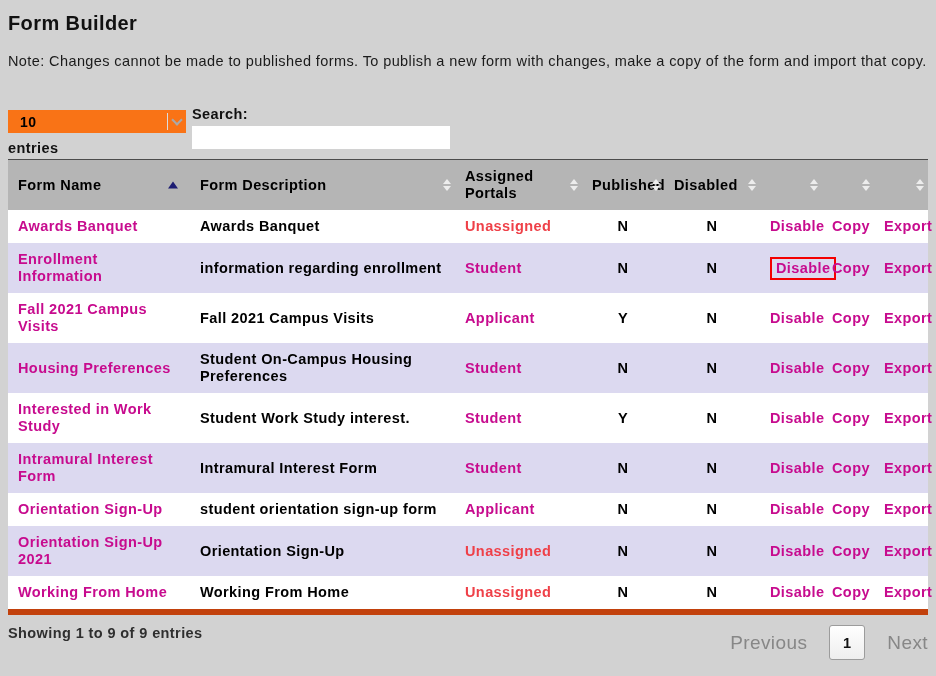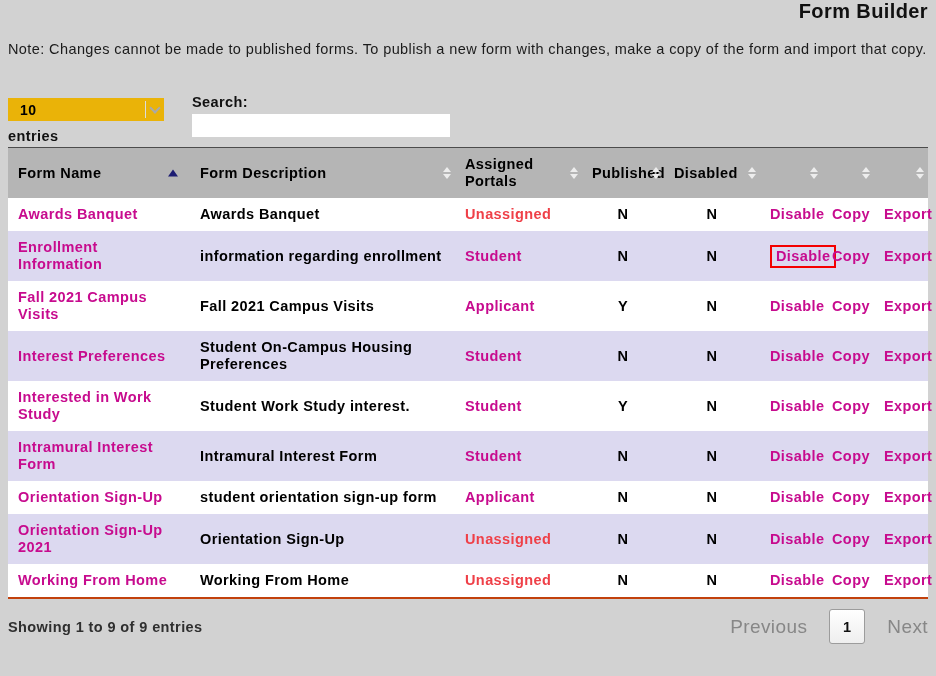--- a/index.html
+++ b/index.html
@@ -6,33 +6,33 @@
   body {
     width: 936px; height: 676px; overflow: hidden;
     background: #d2d2d2;
     font-family: "Liberation Sans", sans-serif;
     letter-spacing: 0.4px;
     color: #000;
   }
   .wrap { padding: 0 8px; }
 
   .page-title {
-    text-align: right; font-size: 20px; font-weight: bold;
-    color: #111;
+    text-align: left; font-size: 20px; font-weight: bold;
+    padding-top: 12px; color: #111;
   }
   .note {
     margin-top: 15px; font-size: 14.5px; line-height: 1.55; color: #1b1b1b;
     font-weight: 500;
   }
 
   .controls { display: flex; align-items: flex-start; margin-top: 34px; }
   .ctrl-label { font-size: 14.5px; font-weight: bold; color: #111; display: block; }
   .length-block { width: 180px; }
   .select-box {
-    margin-top: 4px; width: 156px; height: 23px; background: #eab308;
+    margin-top: 4px; width: 178px; height: 23px; background: #f97316;
     display: flex; align-items: center; cursor: pointer;
   }
   .select-value { flex: 1; padding-left: 12px; font-size: 14px; font-weight: bold; }
   .select-arrow-zone {
     width: 17px; height: 17px; margin-right: 1px;
     border-left: 1px solid #dcdcdc;
     display: flex; align-items: center; justify-content: center;
   }
   .chevron-down {
     width: 6px; height: 6px; margin-top: -3px;
@@ -43,21 +43,21 @@
   .search-block { margin-left: 4px; }
   .search-input {
     margin-top: 4px; width: 258px; height: 23px; background: #fff;
     border: none; outline: none; display: block;
     font-family: "Liberation Sans", sans-serif; font-size: 14px; font-weight: bold;
     padding: 0 8px; box-sizing: border-box;
   }
 
   table.forms {
     margin-top: 3px; width: 920px; border-collapse: collapse; table-layout: fixed;
-    border-top: 1px solid #4c4c4c; border-bottom: 2px solid #c2410c;
+    border-top: 1px solid #4c4c4c; border-bottom: 6px solid #c2410c;
   }
   table.forms th {
     background: #b5b5b5; text-align: left; font-size: 14.5px; color: #000;
     padding: 8px 10px; height: 50px; box-sizing: border-box;
     vertical-align: middle; position: relative; cursor: pointer;
     line-height: 17px;
   }
   .hdr-narrow { display: inline-block; max-width: 84px; }
   .sort-both {
     position: absolute; right: 4px; top: 50%; transform: translateY(-50%);
@@ -90,21 +90,21 @@
   td.col-portal.unassigned { color: #ef4048; }
   td.col-center { text-align: center; }
   td.col-action { text-align: right; padding-right: 8px; }
   .red-box {
     display: inline-block; border: 2px solid #f40000;
     padding: 1px 4px; margin: -4px -7px -4px 0;
   }
 
   .footer {
     width: 920px; margin-top: 10px;
-    display: flex; justify-content: space-between; align-items: center;
+    display: flex; justify-content: space-between; align-items: flex-start;
   }
   .info { font-size: 14.5px; font-weight: bold; color: #2f2f2f; }
   .paginate { display: flex; align-items: center; }
   .page-btn { font-size: 19px; font-weight: normal; color: #878787; cursor: pointer; }
   .page-current {
     width: 34px; height: 33px; margin: 0 22px;
     background: linear-gradient(#ffffff, #eeeeee);
     border: 1px solid #9c9c9c; border-radius: 3px;
     display: flex; align-items: center; justify-content: center;
     font-size: 14.5px; font-weight: bold; color: #111; cursor: pointer;
@@ -228,21 +228,21 @@
           <td class="col-name"><a class="link">Fall 2021 Campus Visits</a></td>
           <td class="col-desc">Fall 2021 Campus Visits</td>
           <td class="col-portal">Applicant</td>
           <td class="col-center">Y</td>
           <td class="col-center">N</td>
           <td class="col-action"><a class="link">Disable</a></td>
           <td class="col-action"><a class="link">Copy</a></td>
           <td class="col-action"><a class="link">Export</a></td>
         </tr>
         <tr class="row-purple">
-          <td class="col-name"><a class="link">Interest Preferences</a></td>
+          <td class="col-name"><a class="link">Housing Preferences</a></td>
           <td class="col-desc">Student On-Campus Housing Preferences</td>
           <td class="col-portal">Student</td>
           <td class="col-center">N</td>
           <td class="col-center">N</td>
           <td class="col-action"><a class="link">Disable</a></td>
           <td class="col-action"><a class="link">Copy</a></td>
           <td class="col-action"><a class="link">Export</a></td>
         </tr>
         <tr class="row-gray">
           <td class="col-name"><a class="link">Interested in Work Study</a></td>

